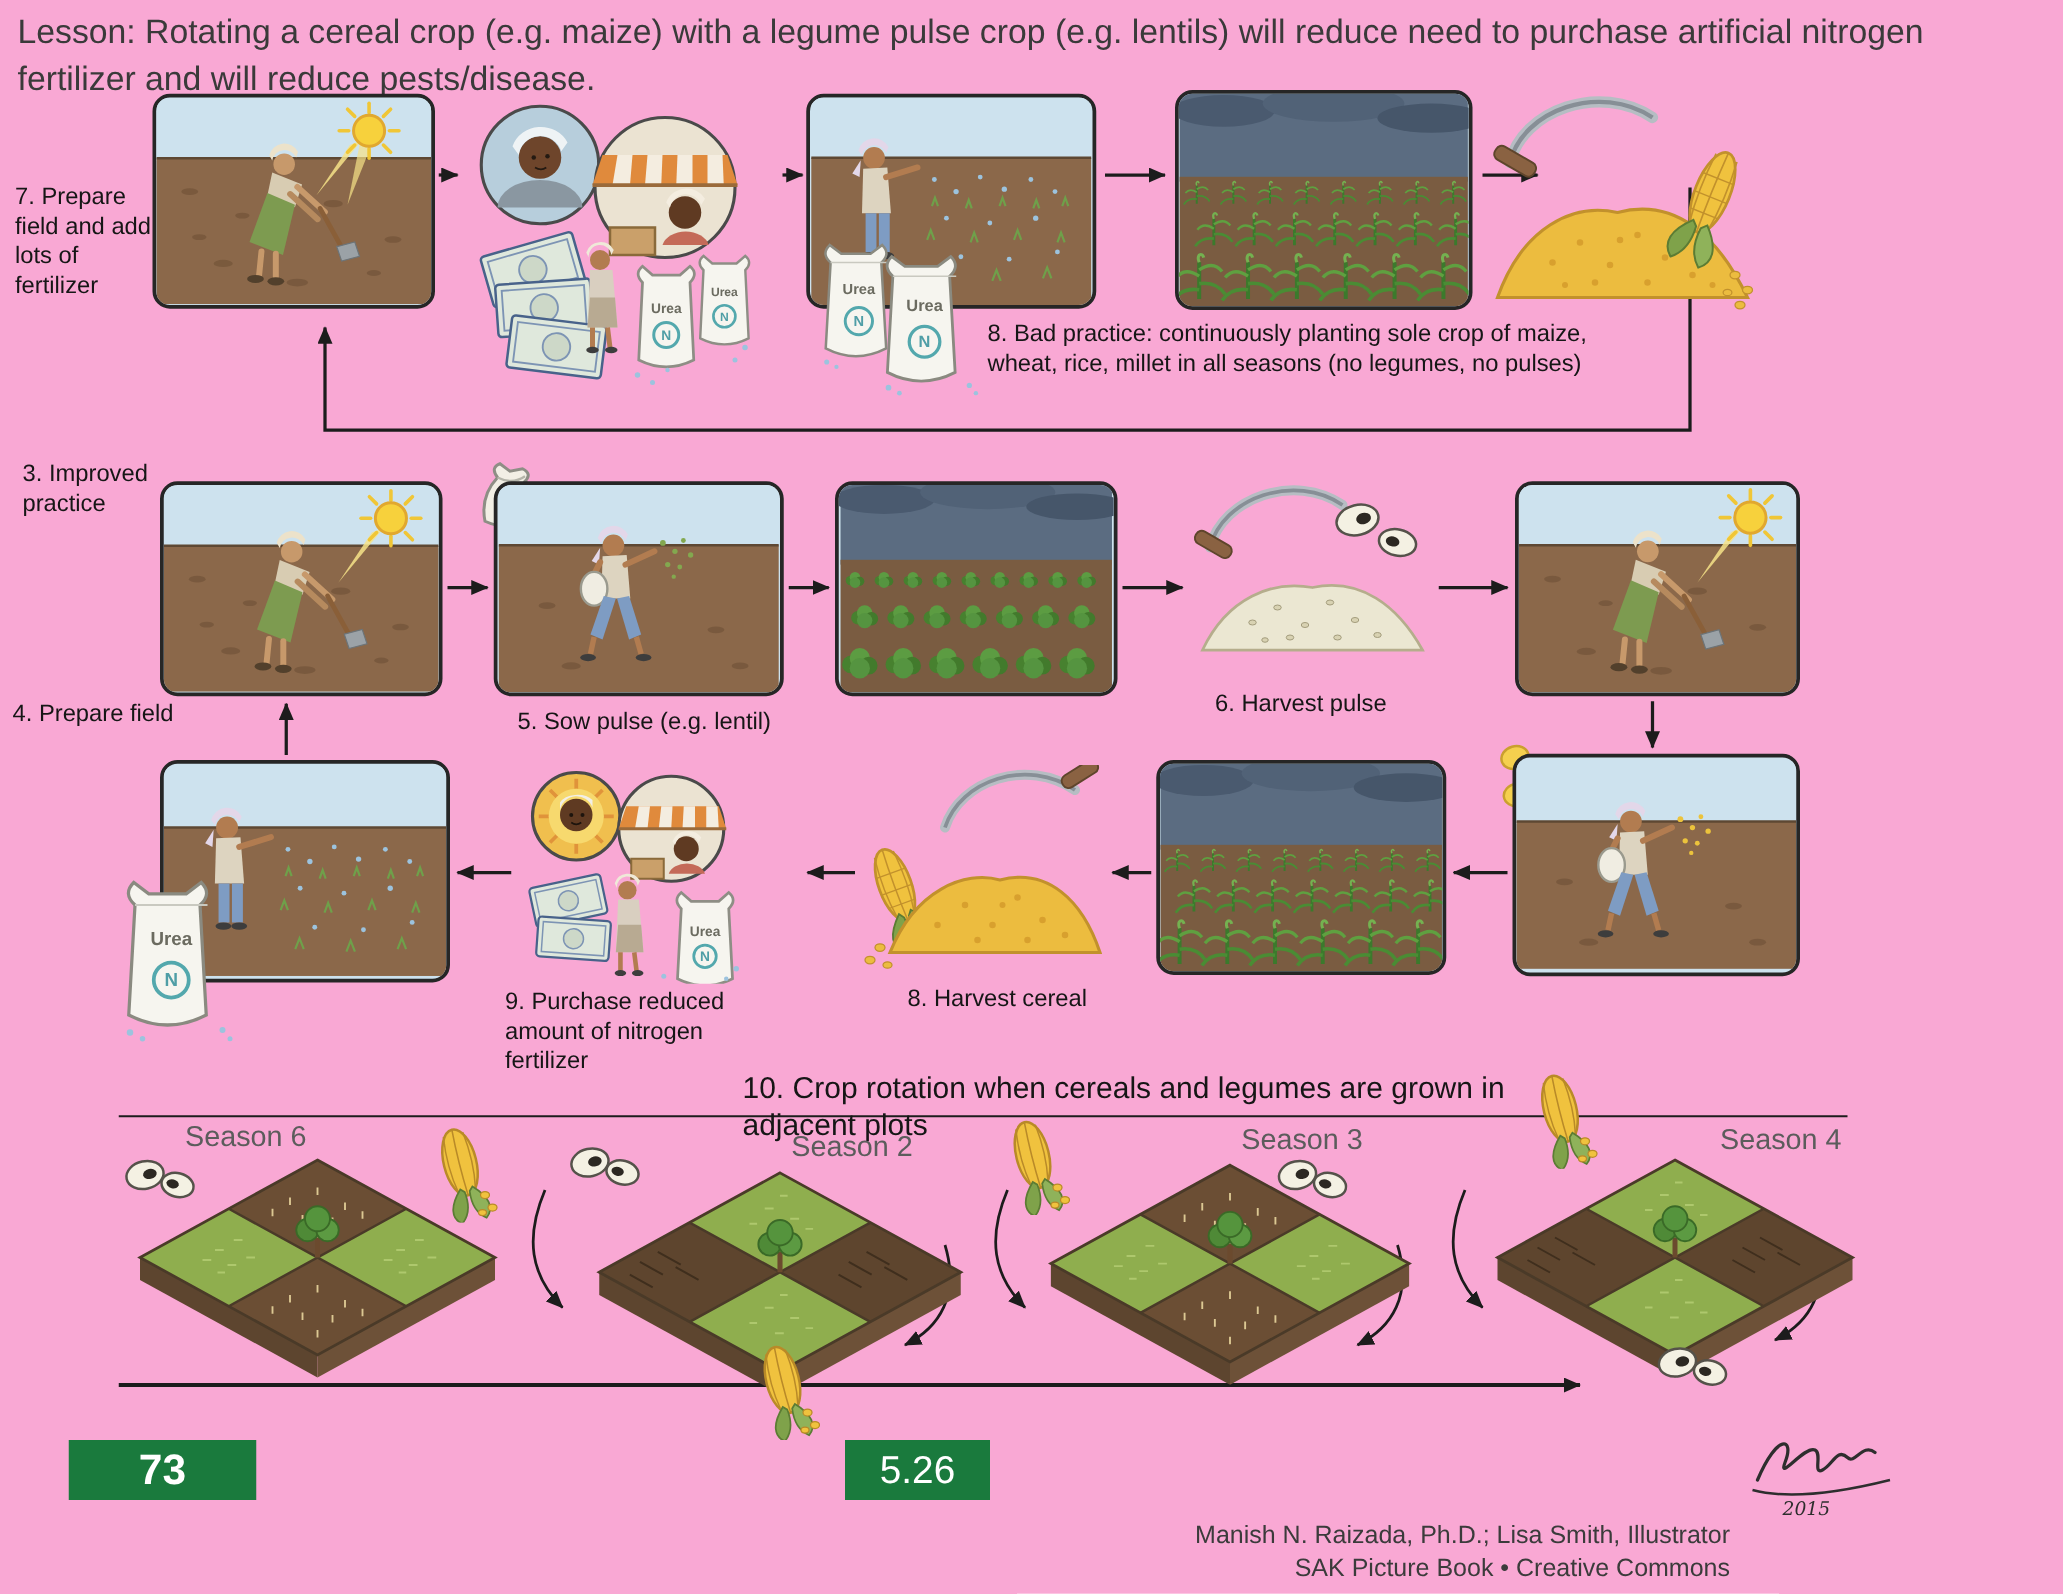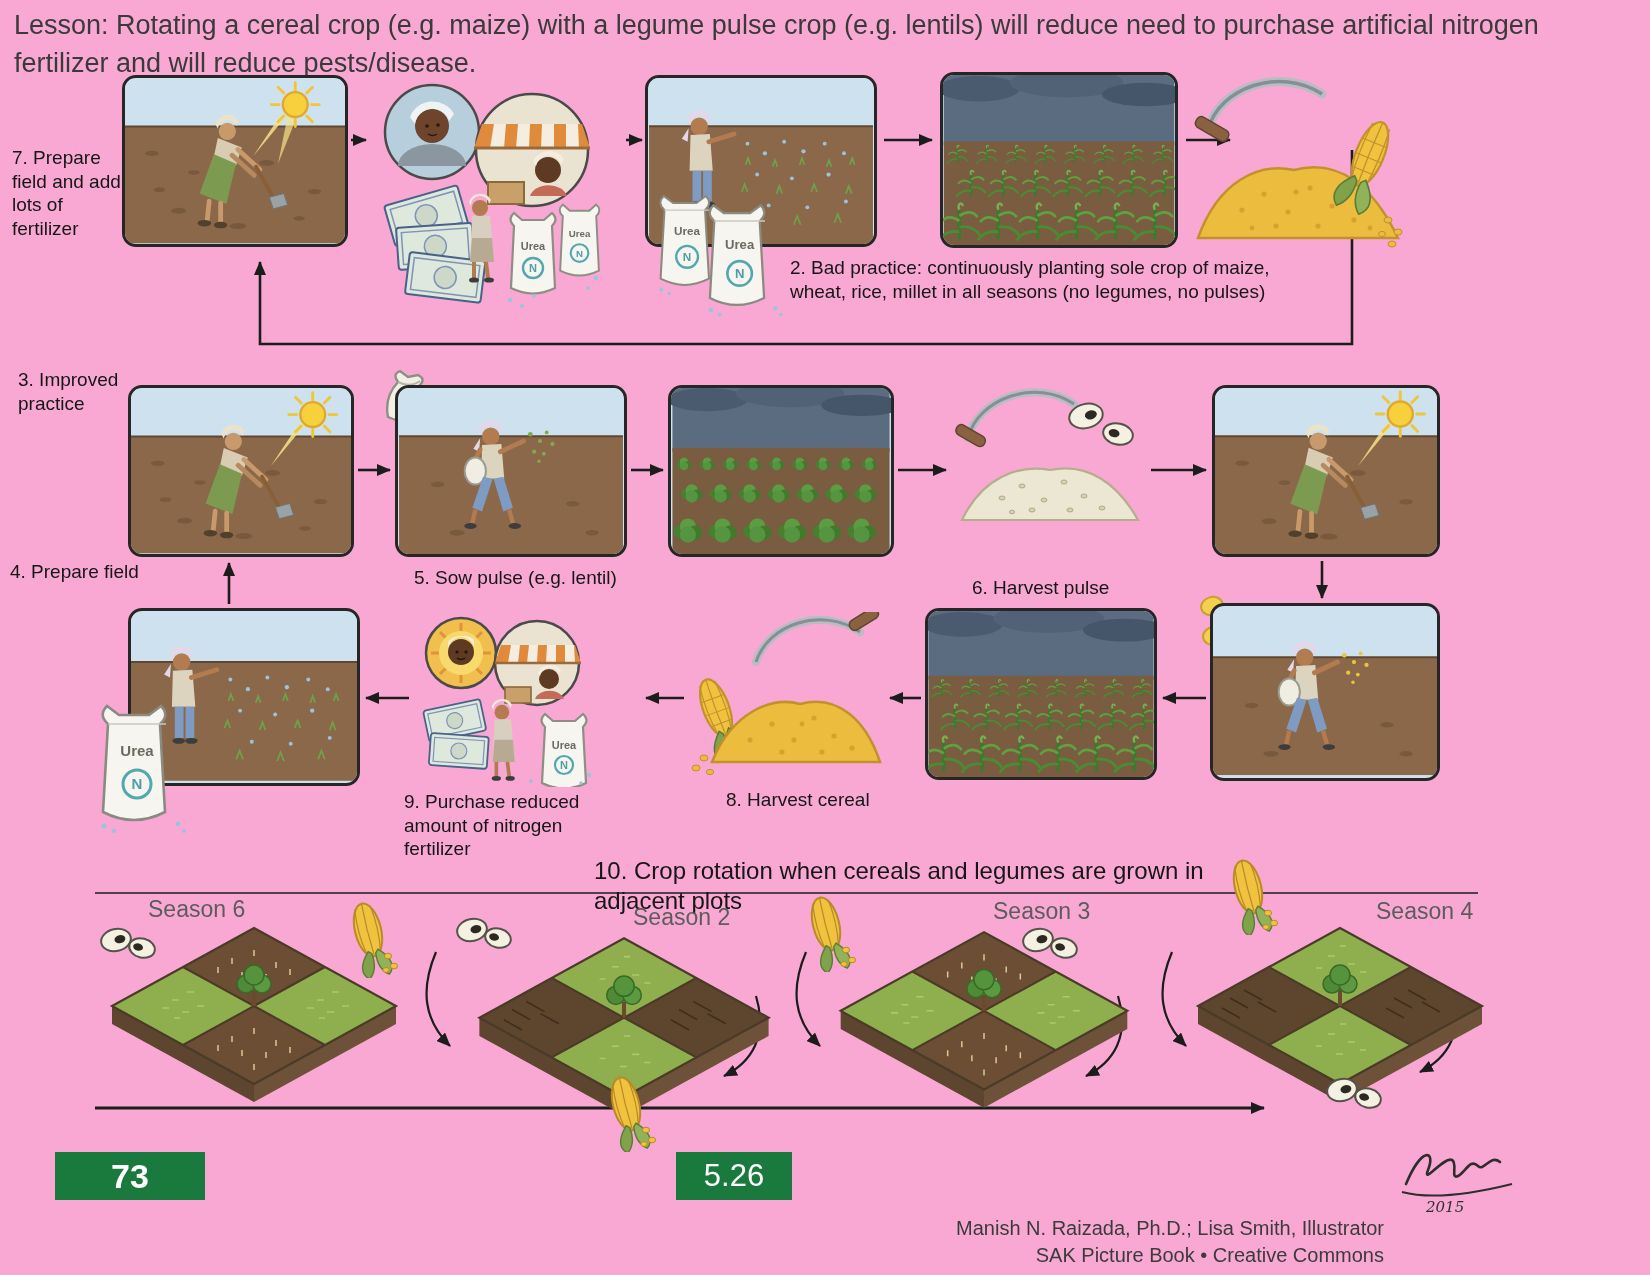--- a/index.html
+++ b/index.html
@@ -354,21 +354,21 @@
       </g>
       <g fill="#ecbc3f" stroke="#c2912c" stroke-width="1">
         <ellipse cx="196" cy="150" rx="4" ry="3"></ellipse>
           <ellipse cx="206" cy="162" rx="4" ry="3"></ellipse>
         <ellipse cx="200" cy="174" rx="4" ry="3"></ellipse>
           <ellipse cx="190" cy="164" rx="3.5" ry="2.6"></ellipse>
       </g>
     </svg>
   </div>
 
-  <div class="step-label" style="left:790px;top:256px;width:530px">2. Bad practice: continuously planting sole crop of maize, wheat, rice, millet in all seasons (no legumes, no pulses)</div>
+  <div class="step-label" style="left:790px;top:256px;width:530px">8. Bad practice: continuously planting sole crop of maize, wheat, rice, millet in all seasons (no legumes, no pulses)</div>
 
   <div class="step-label" style="left:18px;top:368px;width:130px">3. Improved practice</div>
 
   <div class="panel" style="left:128px;top:385px;width:226px;height:172px">
     <svg viewBox="0 0 230 172">
       <rect x="0" y="0" width="230" height="52" fill="#cde2ee"></rect>
       <rect x="0" y="50" width="230" height="122" fill="#8b684a"></rect>
       <line x1="0" y1="50" x2="230" y2="50" stroke="#5e4833" stroke-width="2"></line>
       <g fill="#74553a" opacity="0.75">
         <ellipse cx="28" cy="78" rx="7" ry="2.8"></ellipse>
@@ -528,21 +528,21 @@
             <ellipse rx="17" ry="12" fill="#f4f1e3" stroke="#55524a" stroke-width="2"></ellipse>
             <ellipse cx="5" cy="0" rx="6" ry="4.5" fill="#2c2822"></ellipse>
           </g>
         <g transform="translate(32,18) rotate(12)">
             <ellipse rx="15" ry="10.5" fill="#f4f1e3" stroke="#55524a" stroke-width="2"></ellipse>
             <ellipse cx="-4" cy="0" rx="5.5" ry="4" fill="#2c2822"></ellipse>
           </g>
       </g>
     </svg>
   </div>
-  <div class="step-label" style="left:972px;top:576px;width:200px">6. Harvest pulse</div>
+  <div class="step-label" style="left:972px;top:552px;width:200px">6. Harvest pulse</div>
 
   <div class="panel" style="left:1212px;top:385px;width:228px;height:172px">
     <svg viewBox="0 0 230 172">
       <rect x="0" y="0" width="230" height="52" fill="#cde2ee"></rect>
       <rect x="0" y="50" width="230" height="122" fill="#8b684a"></rect>
       <line x1="0" y1="50" x2="230" y2="50" stroke="#5e4833" stroke-width="2"></line>
       <g fill="#74553a" opacity="0.75">
         <ellipse cx="28" cy="78" rx="7" ry="2.8"></ellipse>
           <ellipse cx="72" cy="98" rx="6" ry="2.4"></ellipse>
         <ellipse cx="148" cy="88" rx="8" ry="3"></ellipse>

